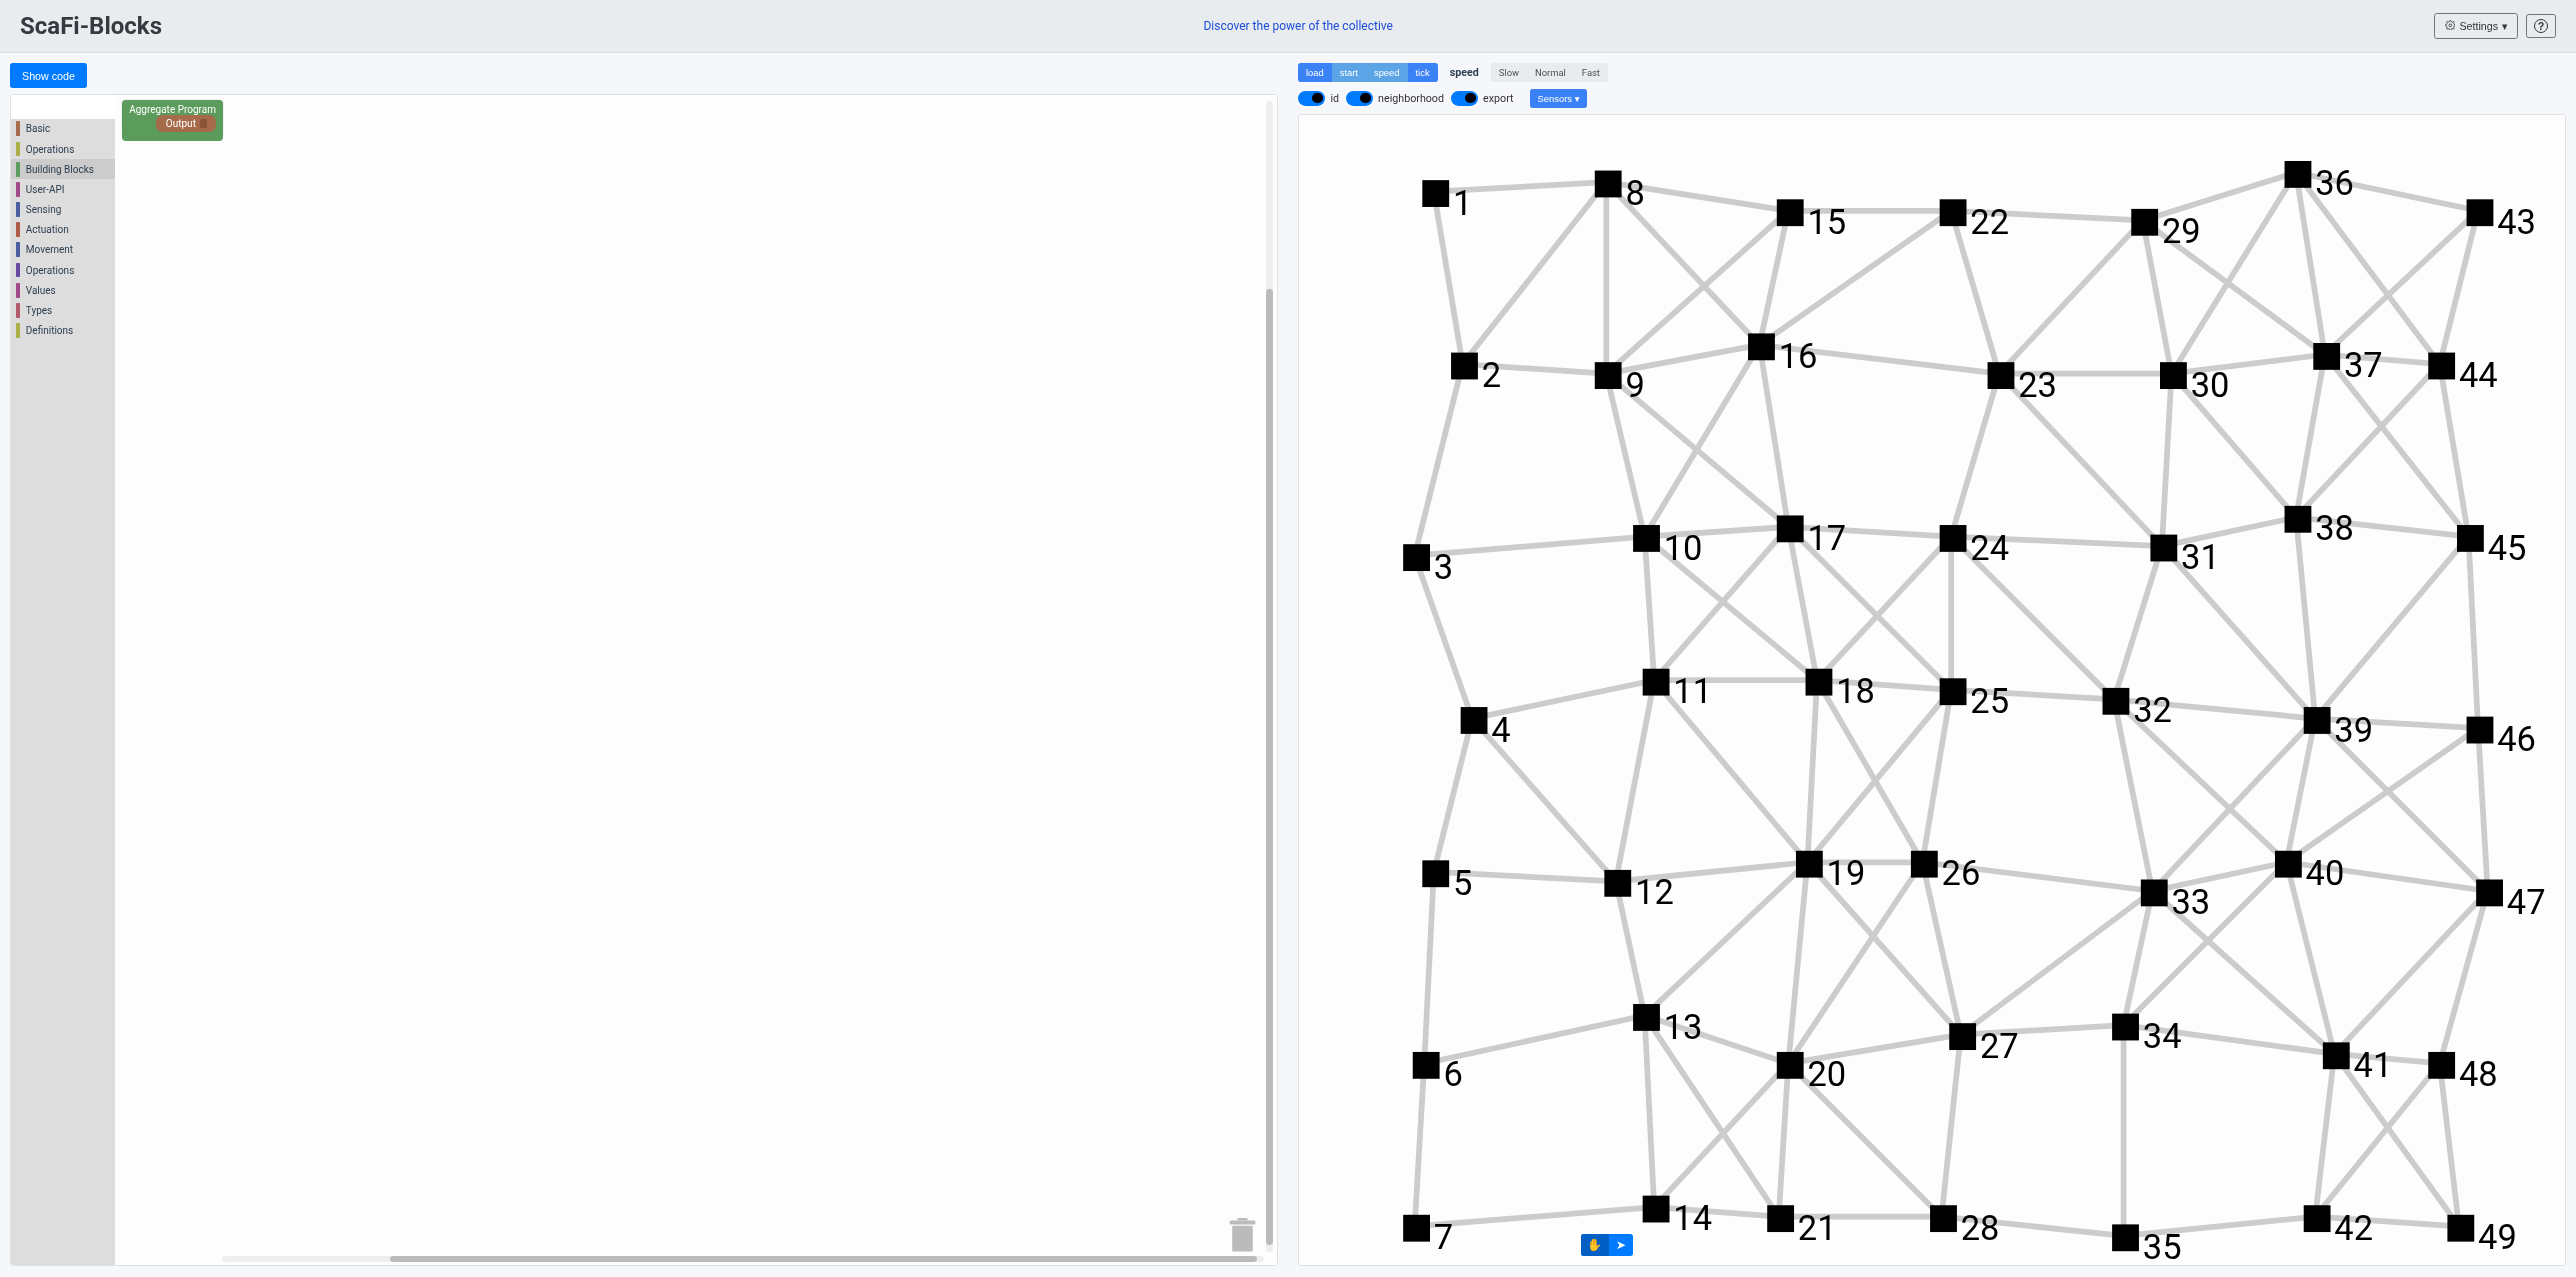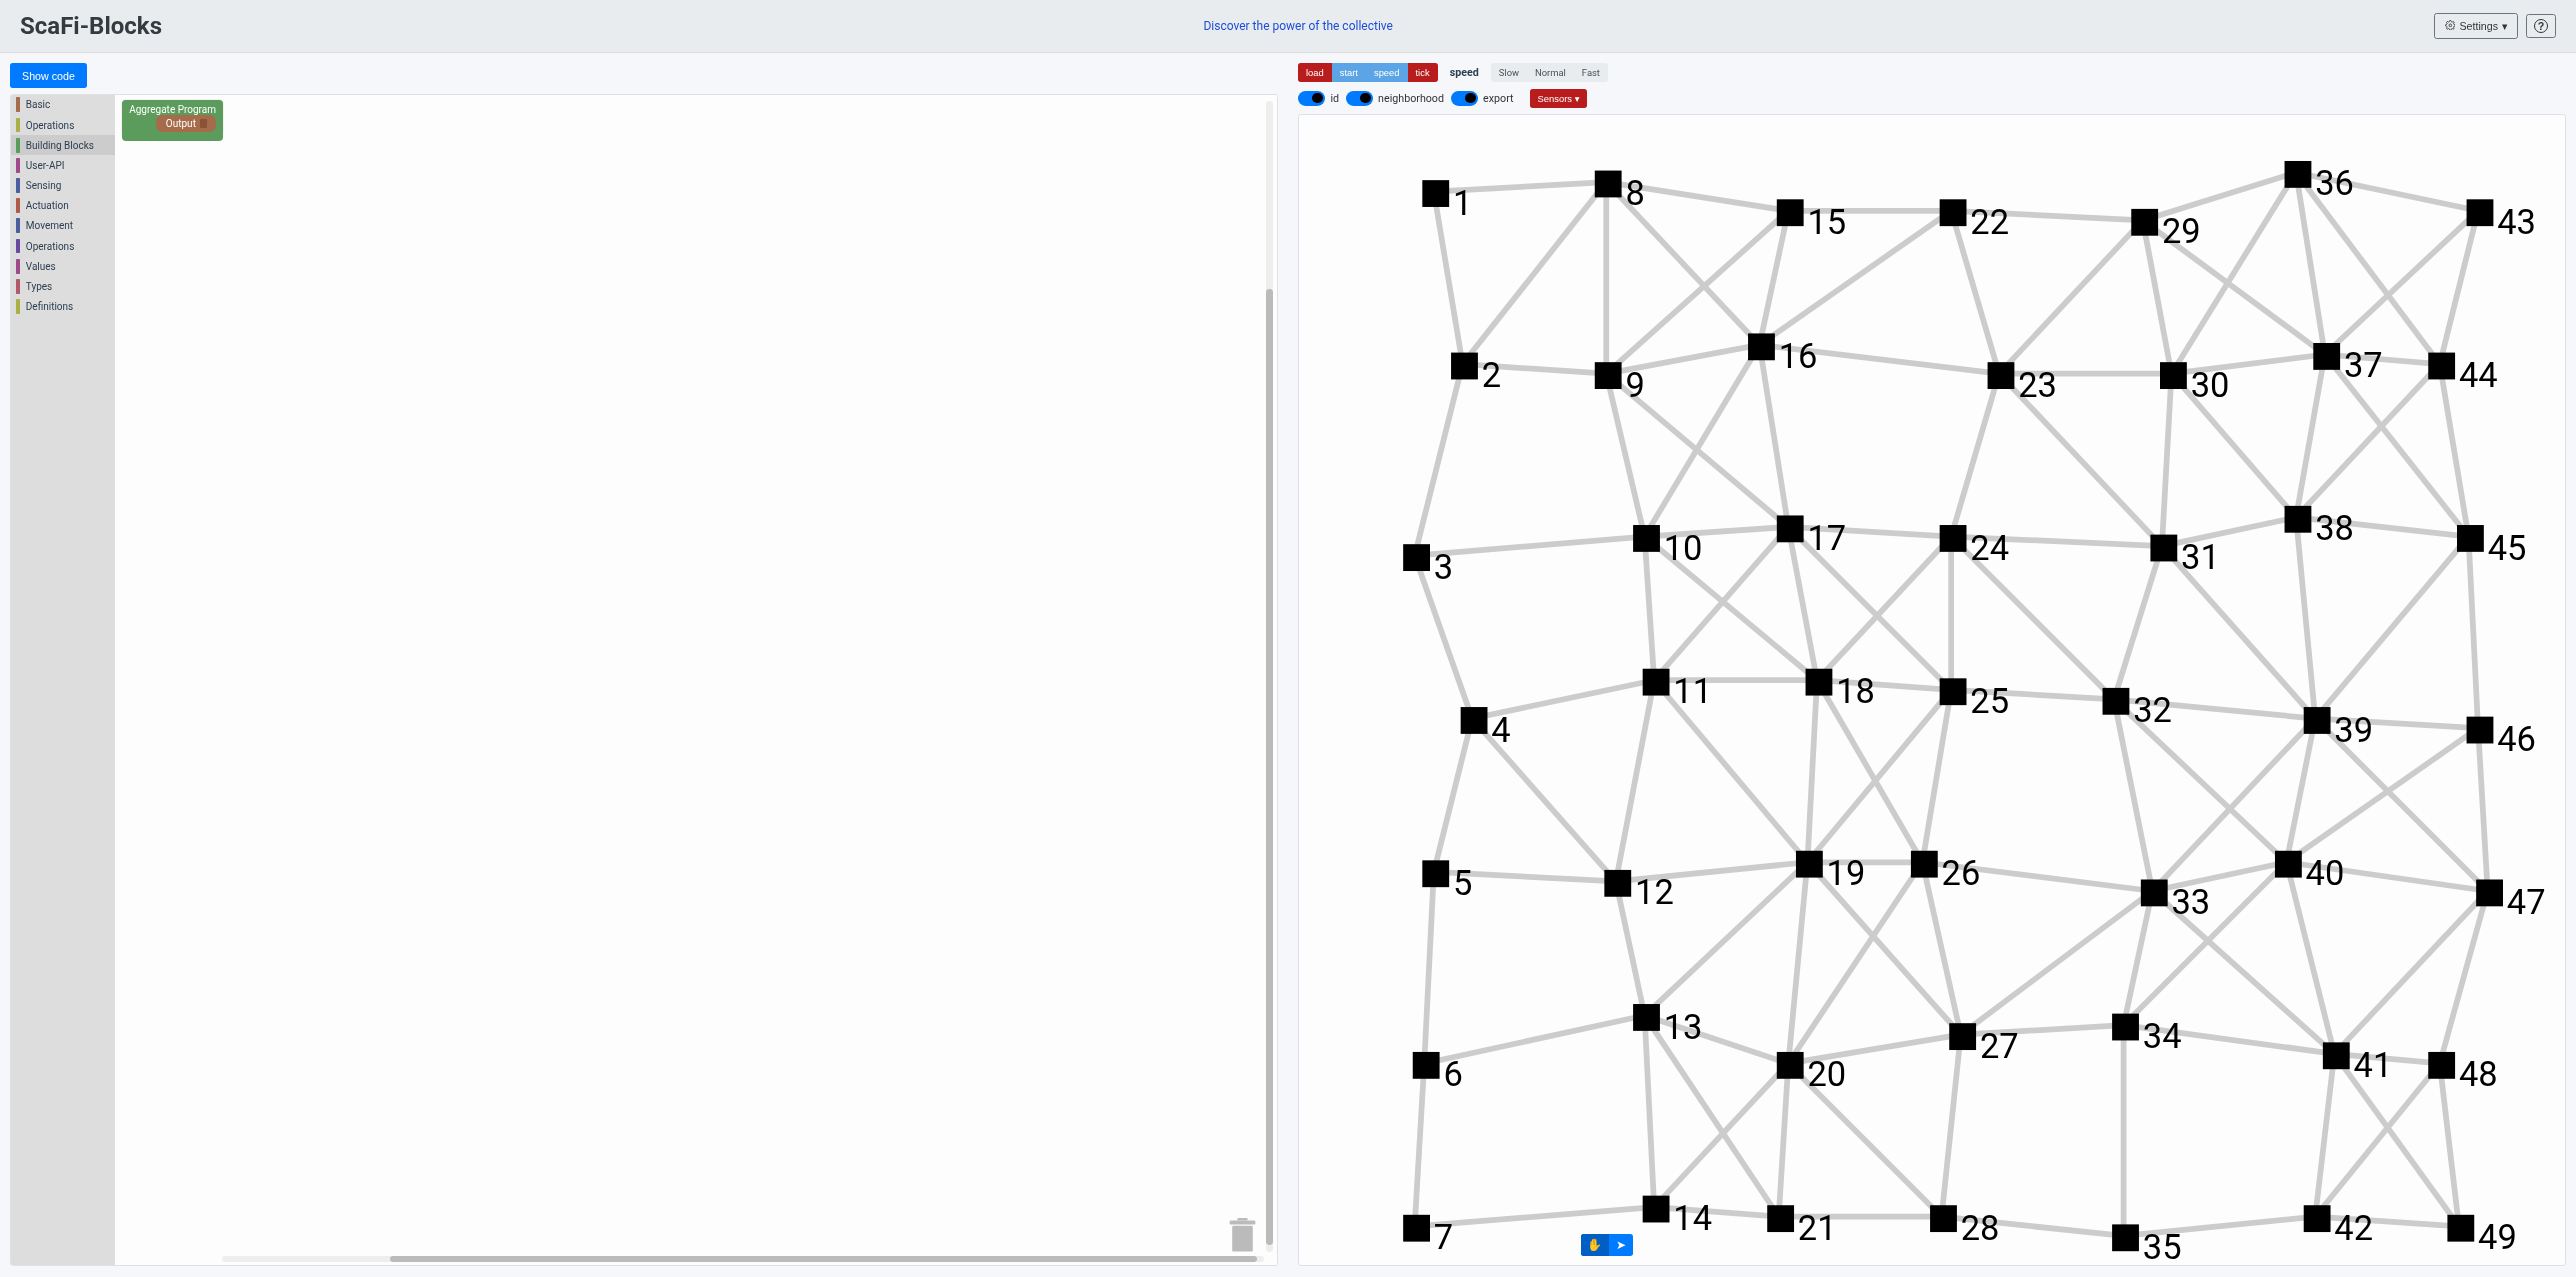--- a/index.html
+++ b/index.html
@@ -9,32 +9,32 @@
 .header .tagline { flex:1; text-align:center; color:#1d4ed8; font-size:12px; }
 .header .right { display:flex; gap:8px; align-items:center; }
 .btn-outline { border:0.7px solid #6c757d; background:#fff0; color:#333; padding:5.4px 9.4px; border-radius:2.7px; display:inline-flex; align-items:center; gap:4px; font-size:10.7px; cursor:pointer; }
 .icon-q { border:1.3px solid #333; border-radius:50%; width:14.8px; height:14.8px; display:inline-flex; align-items:center; justify-content:center; font-weight:700; }
 
 .main { display:flex; height:calc(100vh - 54px); }
 .left-panel { flex:1; padding:10px; display:flex; flex-direction:column; gap:5.4px; }
 .right-panel { flex:1; padding:10px; display:flex; flex-direction:column; gap:6.7px; }
 
 .btn-primary { background:#007bff; color:#fff; border:none; padding:6.7px 12px; border-radius:2.7px; font-size:10.7px; cursor:pointer; }
-.btn-info { background:#b91c1c; color:#fff; border:none; padding:4px 8px; border-radius:2.7px; font-size:9.4px; cursor:pointer; }
+.btn-info { background:#3b82f6; color:#fff; border:none; padding:4px 8px; border-radius:2.7px; font-size:9.4px; cursor:pointer; }
 .btn-info.light { background:#5ba4e5; }
 .btn-group { display:inline-flex; }
 .btn-group .btn-info { border-radius:0; }
 .btn-group .btn-info:first-child { border-top-left-radius:2.7px; border-bottom-left-radius:2.7px; }
 .btn-group .btn-info:last-child { border-top-right-radius:2.7px; border-bottom-right-radius:2.7px; }
 .speed-label { font-weight:700; margin:0 5.4px; }
 .speed-group { background:#e9ecef; border-radius:2.7px; display:inline-flex; overflow:hidden; }
 .speed-group span { padding:4px 8px; color:#495057; font-size:9.4px; }
 
 .workspace { flex:1; display:flex; background:#fff; border:0.7px solid #dee2e6; border-radius:2.7px; overflow:hidden; position:relative; }
-.toolbox { width:104px; background:#ddd; display:flex; flex-direction:column; }
+.toolbox { width:104px; background:#ddd; display:flex; flex-direction:column;margin-top:24px; }
 .toolbox .cat { display:flex; align-items:center; padding:2.7px 5.4px; font-size:10px; cursor:pointer; }
 .toolbox .cat .bar { width:4px; height:14.8px; margin-right:5.4px; border-radius:0.7px; }
 .toolbox .cat.sel { background:#ccc; }
 .canvas { flex:1; background:#fdfdfd; position:relative; }
 .trash { position:absolute; bottom:8px; right:19px; }
 .scroll-h { position:absolute; bottom:2.7px; left:107px; right:13.4px; height:6.7px; background:#eee; border-radius:3.4px; }
 .scroll-h::after { content:""; position:absolute; left:168px; right:6.7px; top:0; bottom:0; background:#bbb; border-radius:3.4px; }
 .scroll-v { position:absolute; top:6.7px; bottom:13.4px; right:4px; width:6.7px; background:#eee; border-radius:3.4px; }
 .scroll-v::after { content:""; position:absolute; top:188px; bottom:6.7px; left:0; right:0; background:#bbb; border-radius:3.4px; }
 

